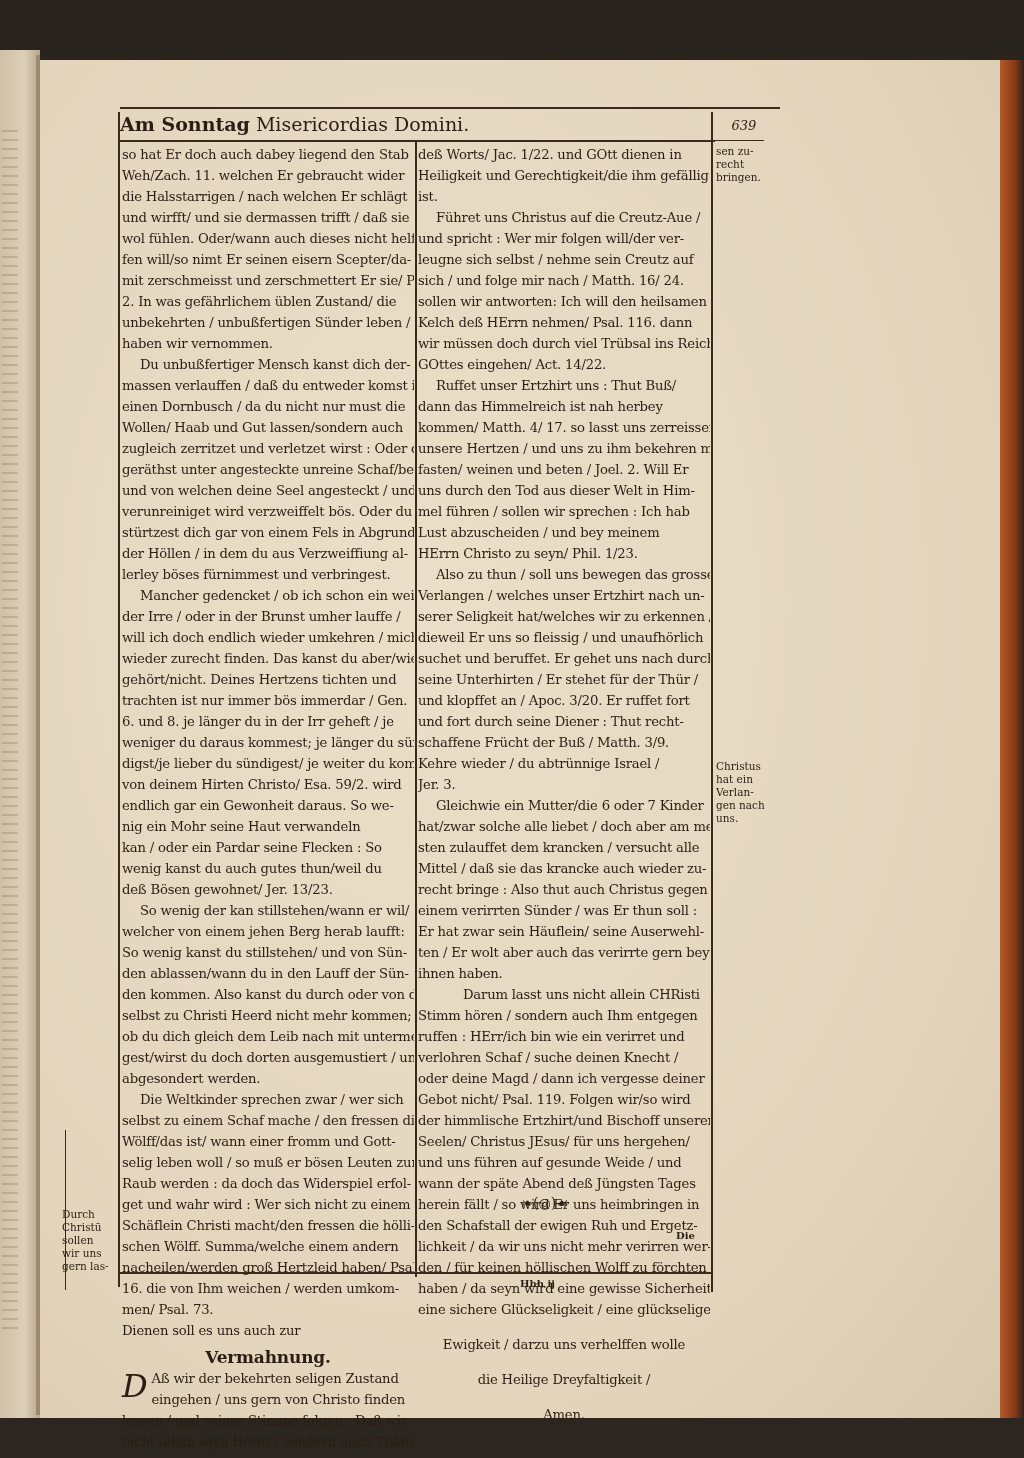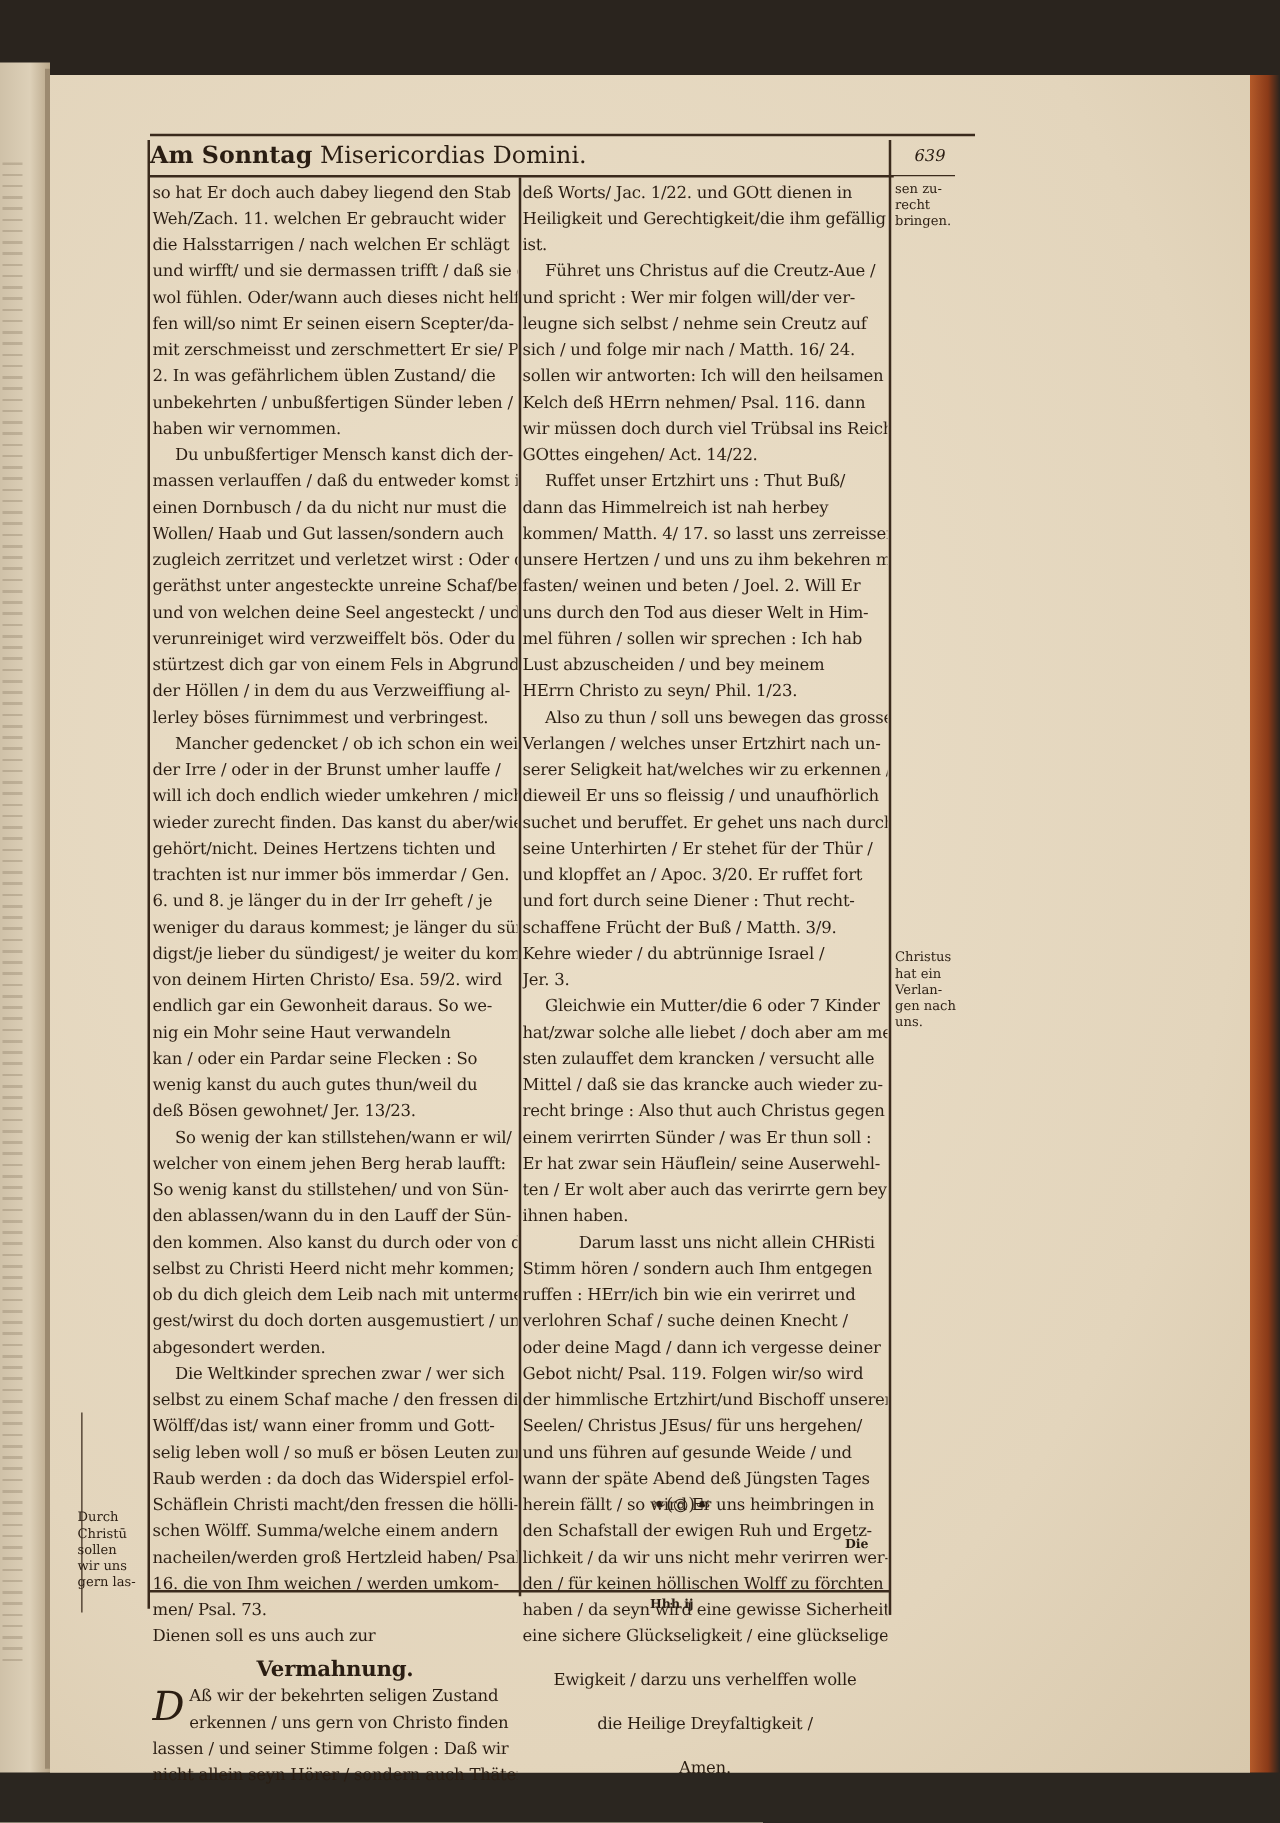--- a/index.html
+++ b/index.html
@@ -106,31 +106,32 @@
     <span class="line ">den kommen. Also kanst du durch oder von dir</span>
     <span class="line ">selbst zu Christi Heerd nicht mehr kommen;</span>
     <span class="line ">ob du dich gleich dem Leib nach mit untermen-</span>
     <span class="line ">gest/wirst du doch dorten ausgemustiert / und</span>
     <span class="line ">abgesondert werden.</span>
     <span class="line " style="text-indent: 18px;">Die Weltkinder sprechen zwar / wer sich</span>
     <span class="line ">selbst zu einem Schaf mache / den fressen die</span>
     <span class="line ">Wölff/das ist/ wann einer fromm und Gott-</span>
     <span class="line ">selig leben woll / so muß er bösen Leuten zum</span>
     <span class="line ">Raub werden : da doch das Widerspiel erfol-</span>
+    <span class="line ">get und wahr wird : Wer sich nicht zu einem</span>
     <span class="line ">Schäflein Christi macht/den fressen die hölli-</span>
     <span class="line ">schen Wölff. Summa/welche einem andern</span>
     <span class="line ">nacheilen/werden groß Hertzleid haben/ Psal.</span>
     <span class="line ">16. die von Ihm weichen / werden umkom-</span>
     <span class="line ">men/ Psal. 73.</span>
     <span class="line ">Dienen soll es uns auch zur</span>
     <span class="section-heading">Vermahnung.</span>
     <div>
       <span class="dropcap">D</span>
       <span class="line ">Aß wir der bekehrten seligen Zustand</span>
-      <span class="line ">erkennen / uns gern von Christo finden</span>
+      <span class="line ">eingehen / uns gern von Christo finden</span>
       <span class="line ">lassen / und seiner Stimme folgen : Daß wir</span>
       <span class="line ">nicht allein seyn Hörer / sondern auch Thäter</span>
     </div>
   </div>
 
 <div class="text col col-right" id="colRight">
     <span class="line ">deß Worts/ Jac. 1/22. und GOtt dienen in</span>
     <span class="line ">Heiligkeit und Gerechtigkeit/die ihm gefällig</span>
     <span class="line ">ist.</span>
     <span class="line " style="text-indent: 18px;">Führet uns Christus auf die Creutz-Aue /</span>

